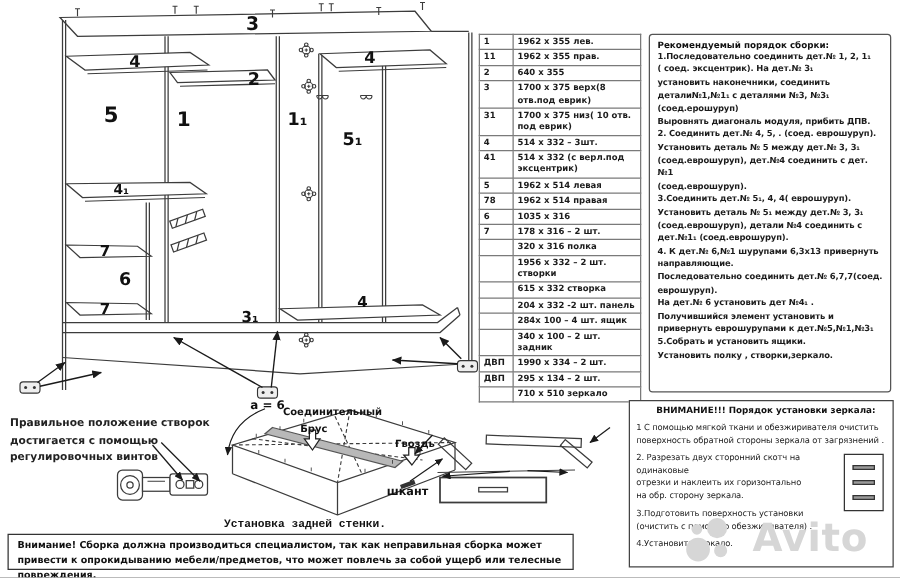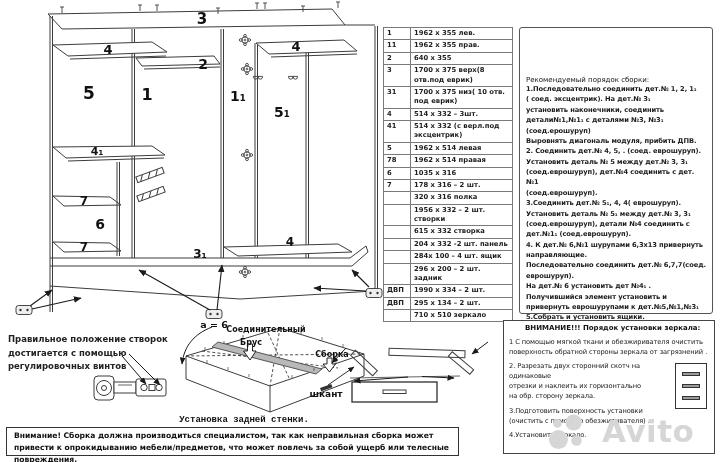--- a/index.html
+++ b/index.html
@@ -13,21 +13,21 @@
 
   #parts-table{position:absolute;left:383px;top:27px;width:130px;border-collapse:collapse;
                z-index:2;background:#fff;table-layout:fixed;}
   #parts-table td{border:1px solid #7a7a7a;font-size:6.8px;font-weight:700;color:#1c1c1c;
                   padding:1px 3px;line-height:1.38;vertical-align:top;word-wrap:break-word;}
   #parts-table td.c1{width:20px;}
 
   #instructions-box{position:absolute;left:519px;top:27px;width:194px;height:287px;
                     border:1.3px solid #555;border-radius:3px;box-sizing:border-box;
                     padding:4px 6px;z-index:2;background:#fff;}
-  .ibox-title{font-size:7px;font-weight:400;color:#111;margin-top:44px;}
+  .ibox-title{font-size:7px;font-weight:700;color:#111;}
   .ibox-body{font-size:6.7px;font-weight:600;line-height:1.55;letter-spacing:-0.1px;
              white-space:pre-line;color:#1c1c1c;}
 
   #mirror-box{position:absolute;left:503px;top:320px;width:212px;height:134px;
               border:1.3px solid #444;box-sizing:border-box;padding:3px 5px;z-index:2;background:#fff;}
   .mbox-title{font-size:7px;font-weight:700;color:#111;margin-left:16px;}
   .mbox-p{font-size:6.7px;font-weight:400;line-height:1.5;letter-spacing:-0.1px;
           white-space:pre-line;color:#1c1c1c;margin-top:4.5px;}
   .mirror-figure{float:right;width:30px;height:44px;border:1.6px solid #333;margin:2px 2px 2px 5px;
                  display:flex;flex-direction:column;justify-content:space-evenly;align-items:center;
@@ -183,21 +183,21 @@
       <span class="dlabel" style="left: 84px; top: 201px; font-size: 12px;">7</span>
       <span class="dlabel" style="left: 84px; top: 247px; font-size: 12px;">7</span>
       <span class="dlabel" style="left: 100px; top: 224px; font-size: 14px;">6</span>
       <span class="dlabel" style="left: 200px; top: 254px; font-size: 12px;">3₁</span>
       <span class="dlabel left" style="left: 8px; top: 333px; font-size: 8.5px;">Правильное положение створок
 достигается с помощью
 регулировочных винтов</span>
       <span class="dlabel" style="left: 214px; top: 325px; font-size: 9.5px;">а = 6</span>
       <span class="dlabel" style="left: 266px; top: 330px; font-size: 8px;">Соединительный</span>
       <span class="dlabel" style="left: 251px; top: 343px; font-size: 8px;">Брус</span>
-      <span class="dlabel" style="left: 332px; top: 355px; font-size: 8px;">Сборка</span>
+      <span class="dlabel" style="left: 332px; top: 355px; font-size: 8px;">Гвоздь</span>
       <span class="dlabel" style="left: 326px; top: 394px; font-size: 9px;">шкант</span>
       <span class="dlabel" style="left: 244px; top: 420px; font-size: 9px; font-family: Liberation Mono, monospace;">Установка задней стенки.</span>
     </div>
 
   <table id="parts-table">
     <tbody>
         <tr>
           <td class="c1">1</td>
           <td>1962 х 355 лев.</td>
         </tr>
@@ -256,21 +256,21 @@
         <tr>
           <td class="c1"></td>
           <td>204 х 332 -2 шт. панель</td>
         </tr>
         <tr>
           <td class="c1"></td>
           <td>284х 100 – 4 шт. ящик</td>
         </tr>
         <tr>
           <td class="c1"></td>
-          <td>296 х 200 – 2 шт. задник</td>
+          <td>340 х 100 – 2 шт. задник</td>
         </tr>
         <tr>
           <td class="c1">ДВП</td>
           <td>1990 х 334 – 2 шт.</td>
         </tr>
         <tr>
           <td class="c1">ДВП</td>
           <td>295 х 134 – 2 шт.</td>
         </tr>
         <tr>

